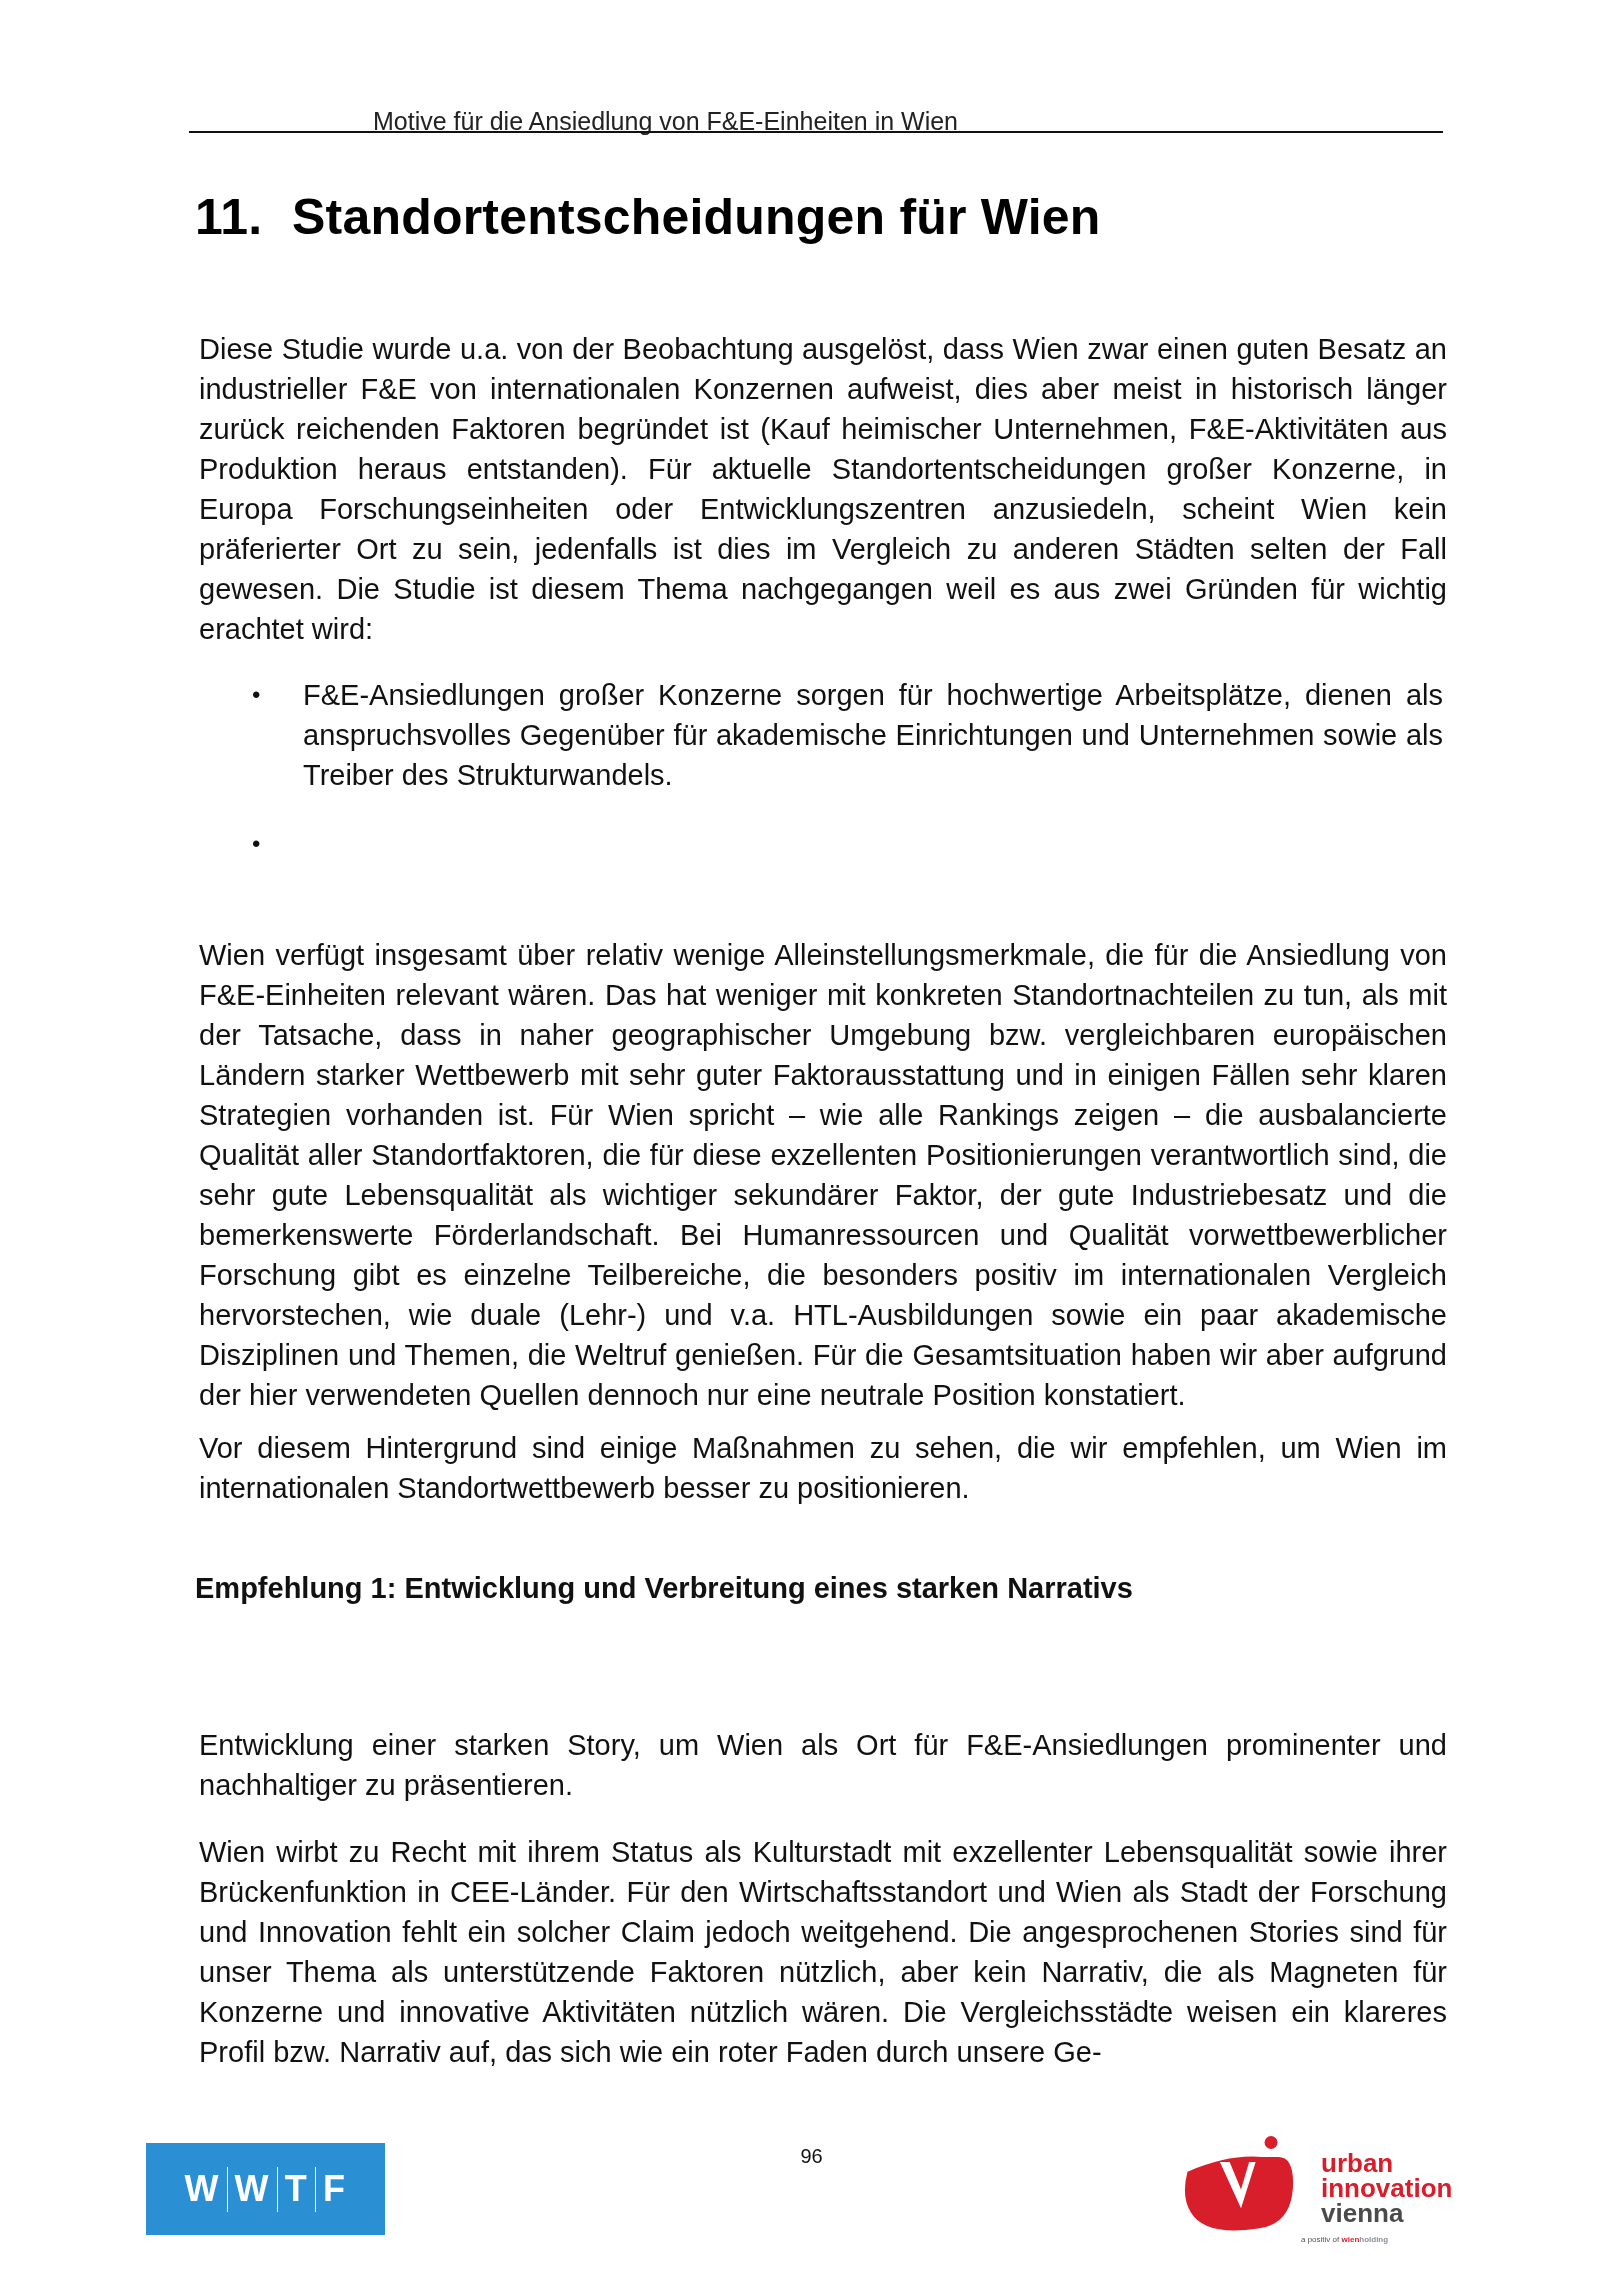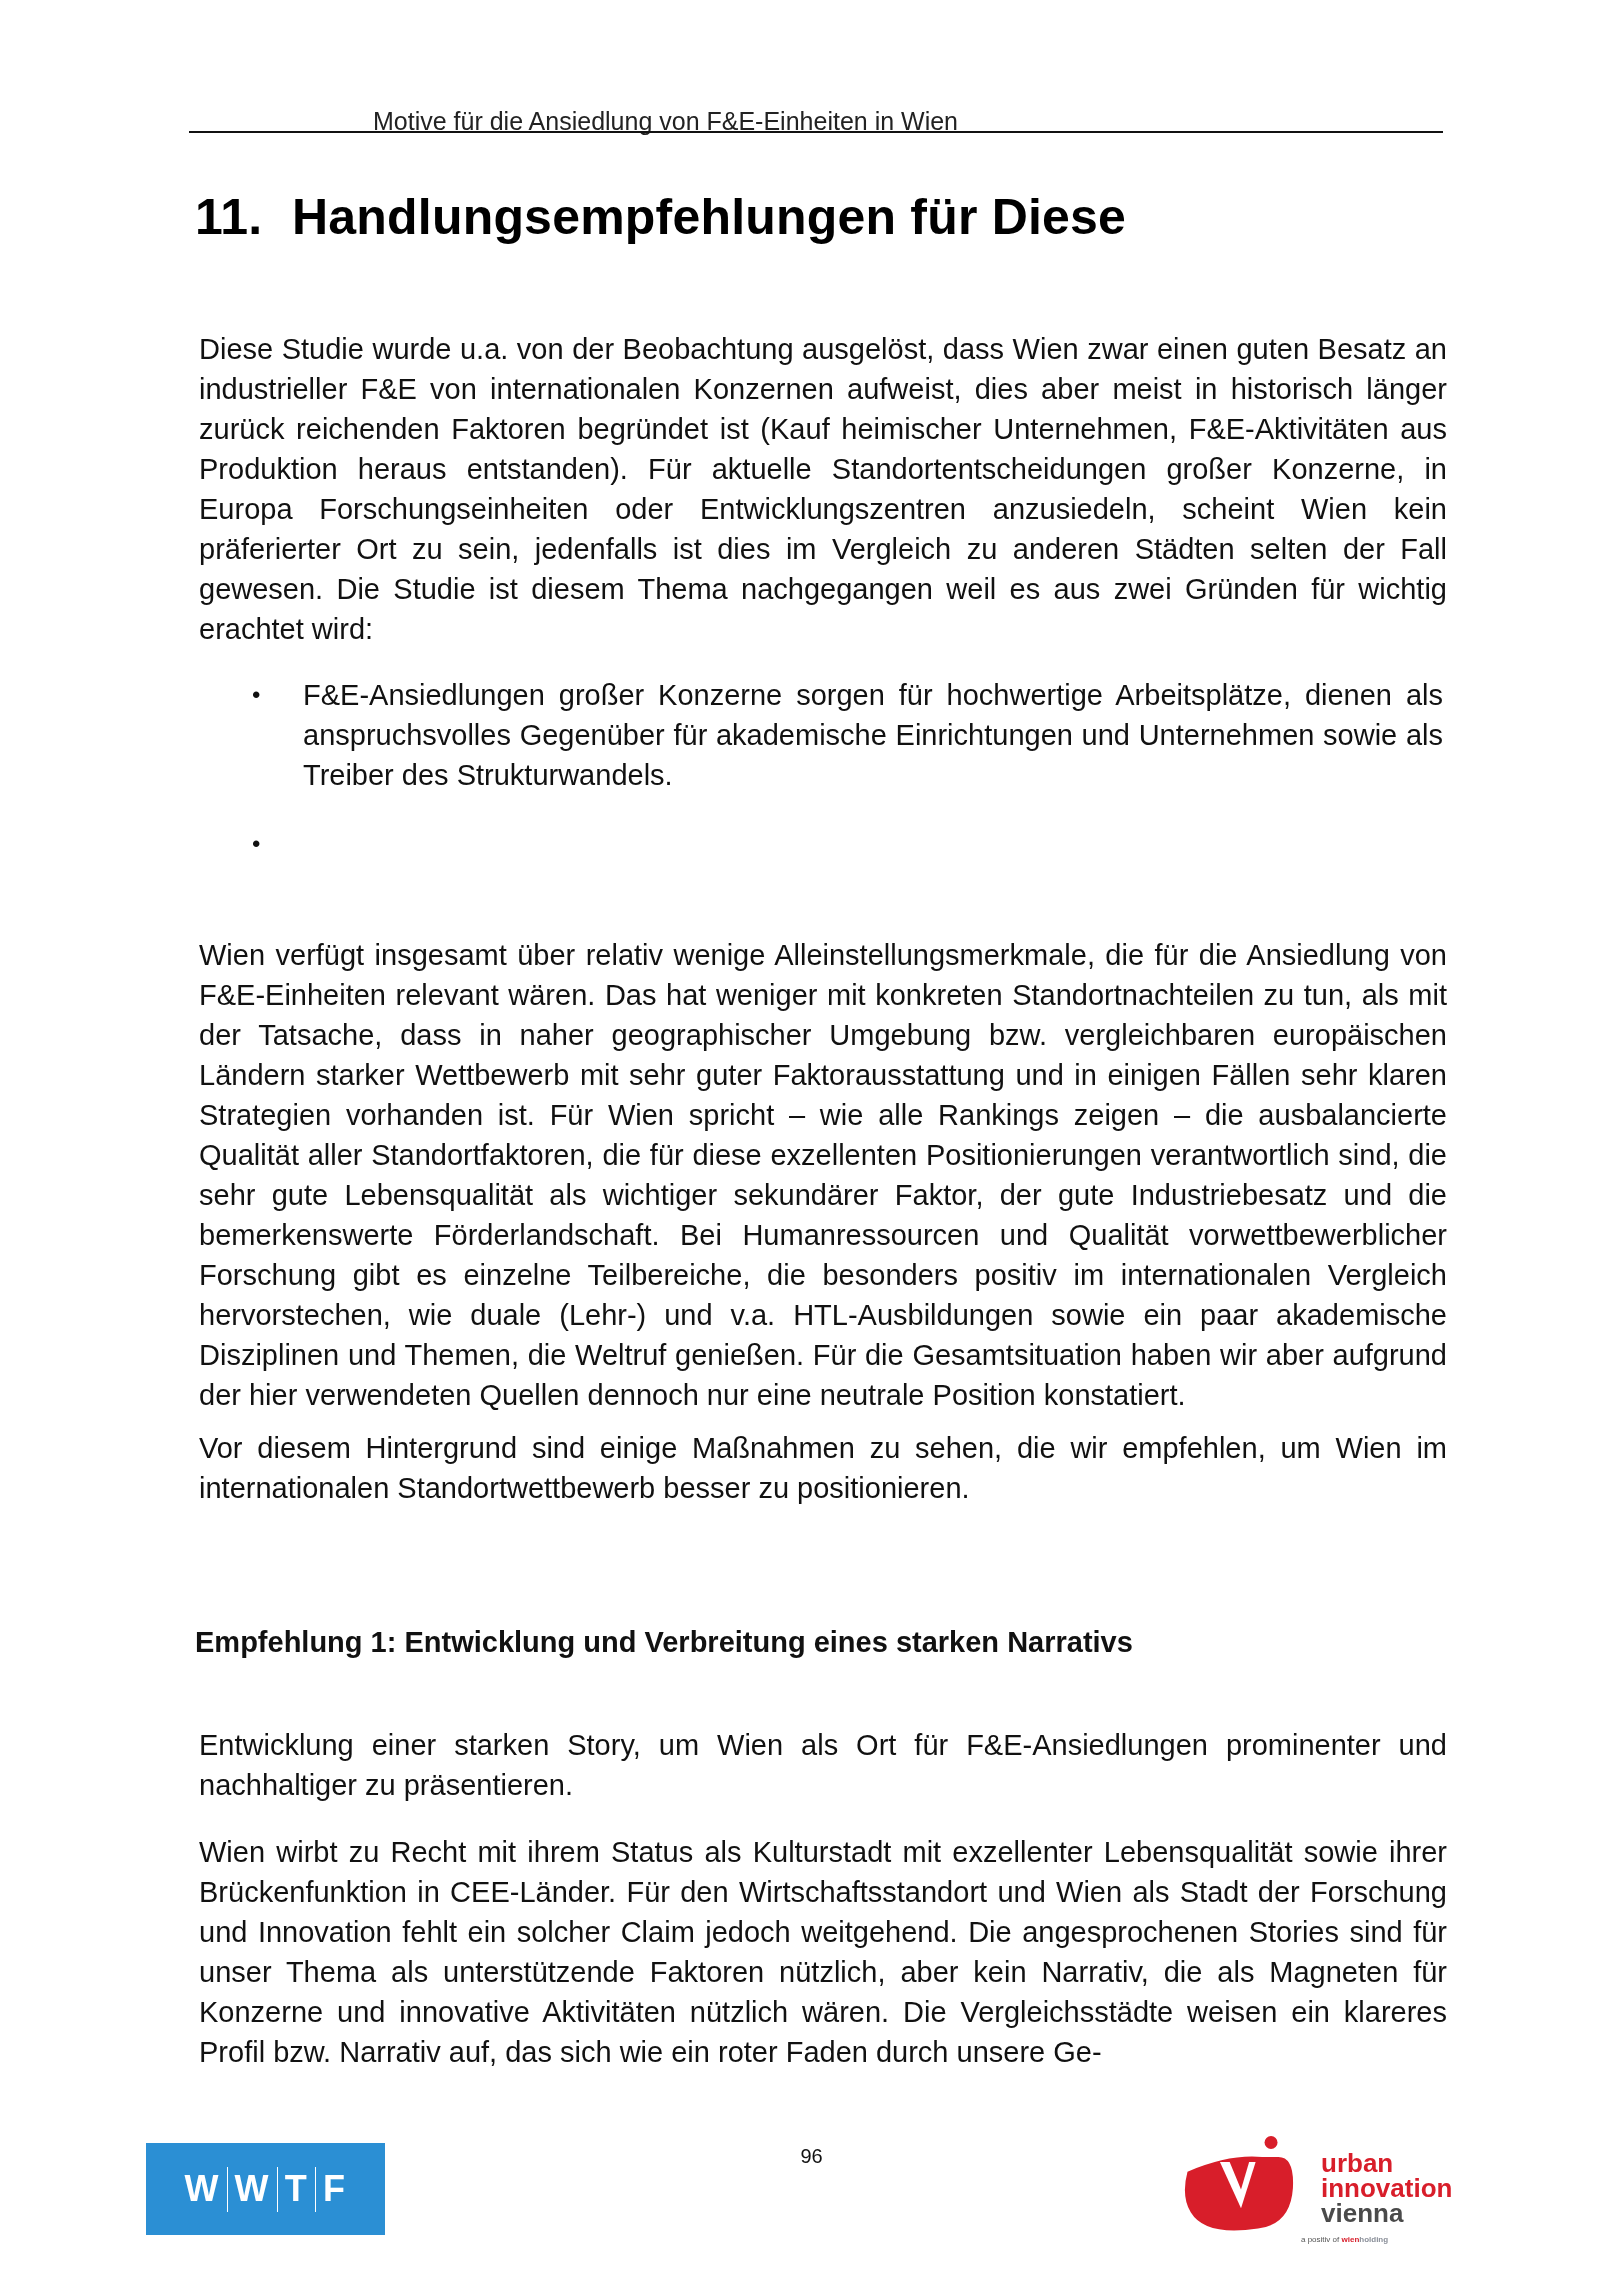--- a/index.html
+++ b/index.html
@@ -7,41 +7,41 @@
          font-family: "Liberation Sans", sans-serif; color: #111; }
   .header-text { position: absolute; top: 94px; left: 0; width: 1331px; text-align: center;
                  font-size: 25px; color: #222; margin-top: 13px; }
   .header-rule { position: absolute; top: 131px; left: 189px; width: 1254px; height: 1.6px; background: #111; }
   .chapter-title { position: absolute; top: 188px; left: 195px; font-size: 50px; font-weight: bold; margin: 0; color: #000; letter-spacing: 0.2px; }
   .chapter-title .num { display: inline-block; width: 97px; }
   .body { position: absolute; left: 195px; width: 1248px; font-size: 29px; line-height: 40px; text-align: justify; margin: 4px; color: #111; }
   .bullet-list { position: absolute; left: 195px; width: 1248px; margin: 0; padding: 0; list-style: none; }
   .bullet-item { position: relative; padding-left: 108px; font-size: 29px; line-height: 40px; text-align: justify; color: #111; }
   .bullet-dot { position: absolute; left: 57px; top: 0; font-size: 24px; }
-  .section-heading { position: absolute; left: 195px; top: 1626px; font-size: 29px; font-weight: bold; margin: 0; color: #111; }
+  .section-heading { position: absolute; left: 195px; top: 1572px; font-size: 29px; font-weight: bold; margin: 0; color: #111; }
   .italic { }
   .page-number { position: absolute; top: 2145px; left: 0; width: 1623px; text-align: center; font-size: 20px; color: #111; }
   .wwtf-logo { position: absolute; left: 146px; top: 2143px; width: 239px; height: 92px; background: #2b8fd4;
                display: flex; align-items: center; justify-content: center; color: #fff; font-size: 36px; font-weight: bold; letter-spacing: 1.6px; }
   .wwtf-logo .sep { display: inline-block; width: 1.6px; height: 45px; background: #fff; margin: 0 6.5px; vertical-align: middle; }
   .uiv-logo { position: absolute; left: 1181px; top: 2131px; width: 292px; height: 122px; }
   .uiv-text { position: absolute; left: 1301px; top: 2151px; font-size: 26px; line-height: 25px; font-weight: bold; margin-left: 20px; }
   .uiv-red { color: #d81e2a; }
   .uiv-grey { color: #4a4a4a; }
   .uiv-sub { position: absolute; left: 1301px; top: 2235px; font-size: 8px; color: #555; white-space: nowrap; }
   .uiv-sub b { color: #d81e2a; }
 </style>
 </head>
 <body>
 
 <div class="header-text">Motive für die Ansiedlung von F&amp;E-Einheiten in Wien</div>
 <div class="header-rule"></div>
 
 <h1 class="chapter-title">
-  <span class="num">11.</span><span>Handlungsempfehlungen für Diese</span>
+  <span class="num">11.</span><span>Standortentscheidungen für Wien</span>
 </h1>
 
 <p class="body" style="top:325px;">Diese Studie wurde u.a. von der Beobachtung ausgelöst, dass Wien zwar einen guten Besatz an industrieller F&amp;E von internationalen Konzernen aufweist, dies aber meist in historisch länger zurück reichenden Faktoren begründet ist (Kauf heimischer Unternehmen, F&amp;E-Aktivitäten aus Produktion heraus entstanden). Für aktuelle Standortentscheidungen großer Konzerne, in Europa Forschungseinheiten oder Entwicklungszentren anzusiedeln, scheint Wien kein präferierter Ort zu sein, jedenfalls ist dies im Vergleich zu anderen Städten selten der Fall gewesen. Die Studie ist diesem Thema nachgegangen weil es aus zwei Gründen für wichtig erachtet wird:</p>
 
 <ul class="bullet-list" style="top:675px;">
   <li class="bullet-item">
     <span class="bullet-dot">•</span>
     <span>F&amp;E-Ansiedlungen großer Konzerne sorgen für hochwertige Arbeitsplätze, dienen als anspruchsvolles Gegenüber für akademische Einrichtungen und Unternehmen sowie als Treiber des Strukturwandels.</span>
   </li>
   <li class="bullet-item" style="margin-top:29px;">

